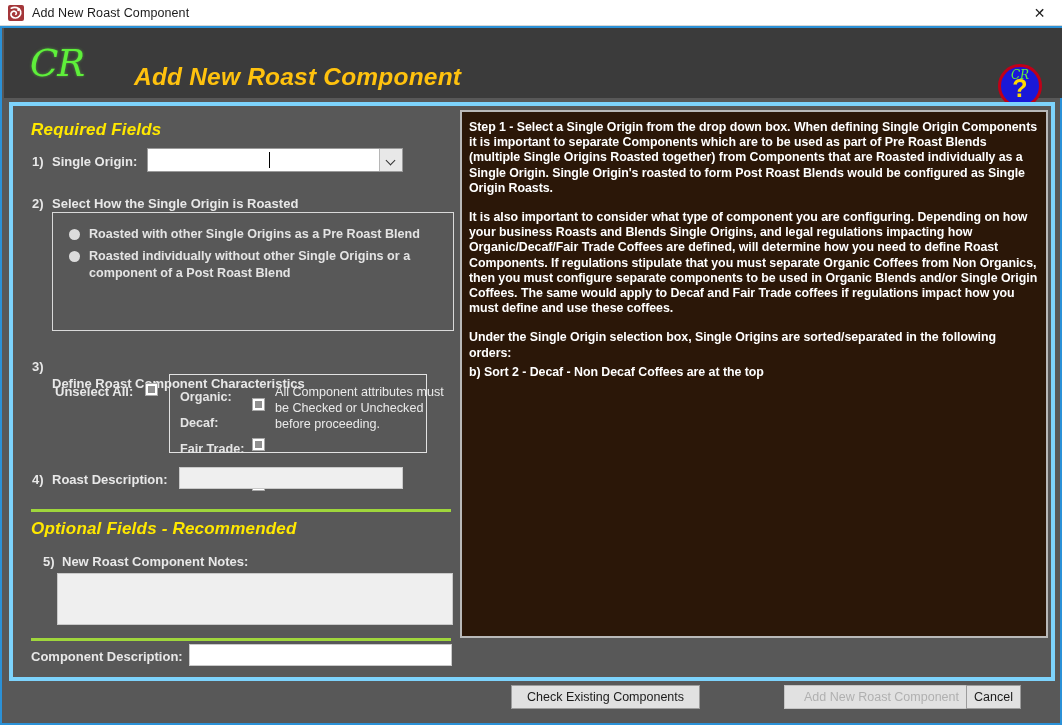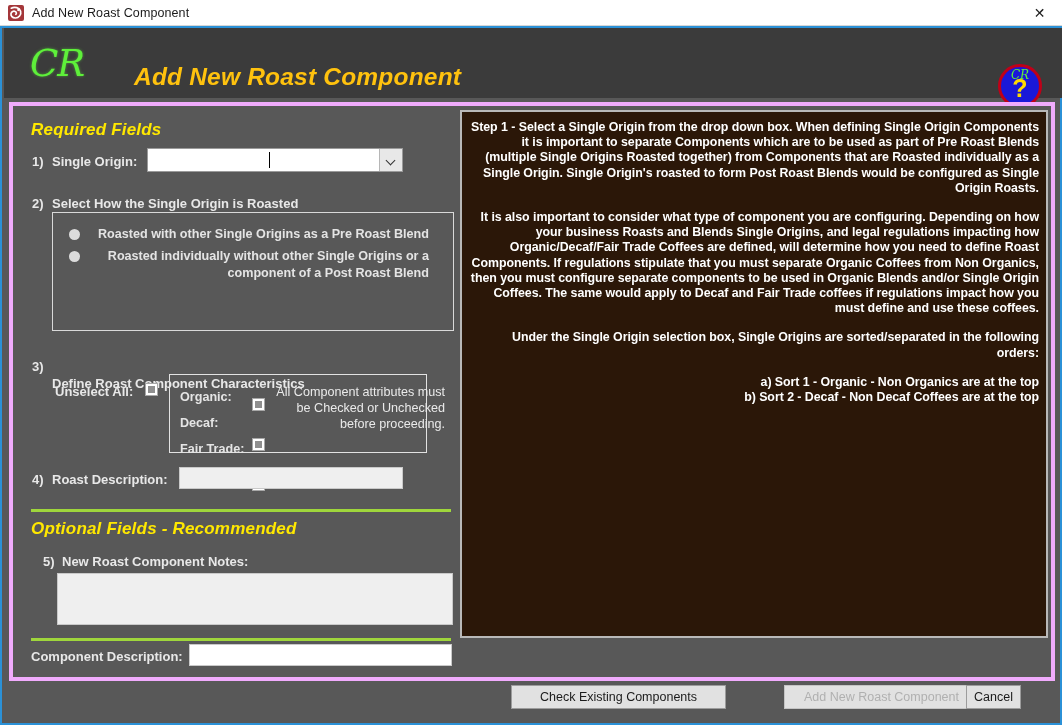--- a/index.html
+++ b/index.html
@@ -104,23 +104,22 @@
     font-weight: bold;
     color: #ffd900;
     line-height: 1;
   }
 
   
   .red-frame {
     position: absolute; left: 7px; top: 74px;
     width: 1046px; height: 579px;
     box-sizing: border-box;
-    border: 4px solid #f0abfc;
+    border: 4px solid #7dd3fc;
     background: #585858;
-    text-align: right;
   }
   .red-inner {
     position: absolute; inset: 0;
     background: #585858;
   }
 
   
   .left-col {
     position: absolute; left: 6px; top: 4px;
     width: 438px; height: 565px;
@@ -406,27 +405,26 @@
           <div class="green-rule" style="left:12px; top:528px; width:420px;"></div>
 
           <div class="lbl row" style="left:12px; top:539px;">Component Description:</div>
           <div class="txtinput txtinput-white" style="left:170px; top:534px; width:263px; height:22px;"></div>
         </div>
 
         <div class="info-panel">
           <p>Step 1 - Select a Single Origin from the drop down box.  When defining Single Origin Components it is important to separate Components which are to be used as part of Pre Roast Blends (multiple Single Origins Roasted together) from Components that are Roasted individually as a Single Origin.  Single Origin's roasted to form Post Roast Blends would be configured as Single Origin Roasts.</p>
           <p>It is also important to consider what type of component you are configuring.  Depending on how your business Roasts and Blends Single Origins, and legal regulations impacting how Organic/Decaf/Fair Trade Coffees are defined, will determine how you need to define Roast Components.  If regulations stipulate that you must separate Organic Coffees from Non Organics, then you must configure separate components to be used in Organic Blends and/or Single Origin Coffees.  The same would apply to Decaf and Fair Trade coffees if regulations impact how you must define and use these coffees.</p>
           <p class="tight">Under the Single Origin selection box, Single Origins are sorted/separated in the following orders:</p>
-          <p class="listline" style="margin-top:14px;">a)  Sort 1 - Organic - Non Organics are at the top</p>
           <p class="listline">b)  Sort 2 - Decaf - Non Decaf Coffees are at the top</p>
         </div>
 
       </div>
     </div>
 
     <div class="footer">
-      <div class="btn" style="left:509px; top:0px; width:215px;">Check Existing Components</div>
+      <div class="btn" style="left:509px; top:0px; width:189px;">Check Existing Components</div>
       <div class="btn disabled" style="left:782px; top:0px; width:195px;">Add New Roast Component</div>
       <div class="btn" style="left:964px; top:0px; width:55px;">Cancel</div>
     </div>
 
   </div>
 </div>
 
 </body></html>

